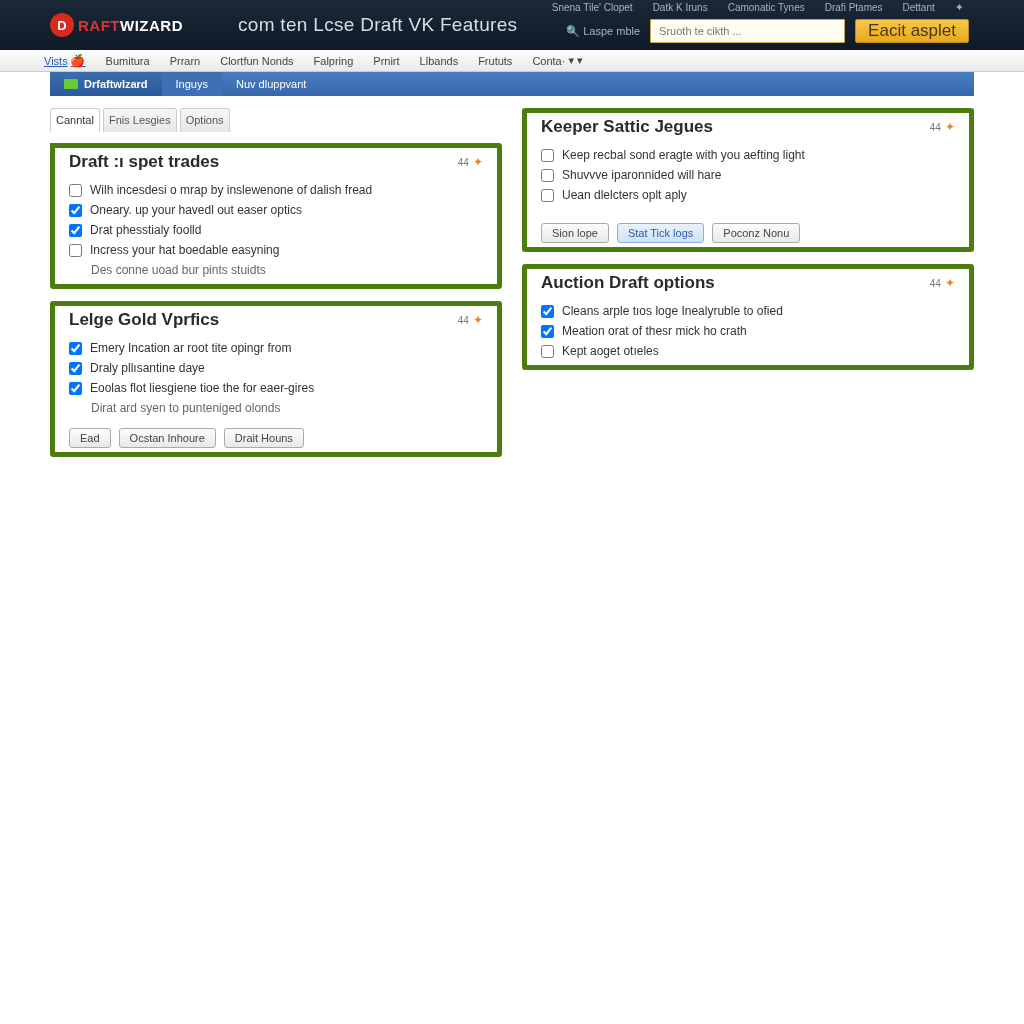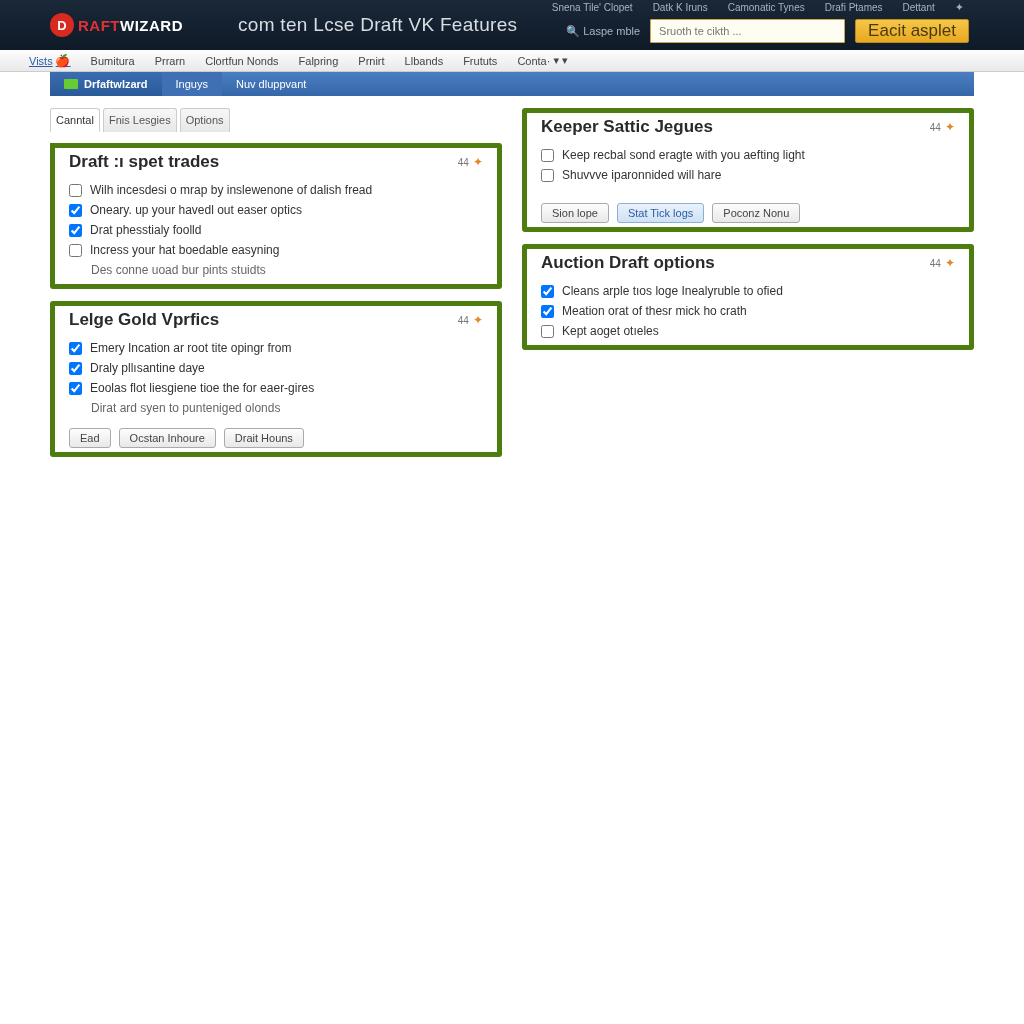--- a/index.html
+++ b/index.html
@@ -10,21 +10,21 @@
 .logo-text { color: #d33; font-weight: bold; font-size: 15px; letter-spacing: 0.5px; }
 .logo-text .wiz { color: #fff; }
 .page-title { color: #d8dde3; font-size: 19px; margin-left: 55px; letter-spacing: 0.3px; }
 .topnav { position: absolute; top: 0; right: 60px; display: flex; gap: 20px; font-size: 10px; color: #a8b3c0; height: 14px; align-items: center; }
 .topnav span { cursor: pointer; }
 .topnav .plus { color:#aab; font-size:11px; }
 .searchrow { position: absolute; bottom: 7px; right: 55px; display: flex; align-items: center; gap: 10px; }
 .search-label { color: #aab4c0; font-size: 11px; display:flex; align-items:center; gap:3px;}
 .search-input { width: 195px; height: 24px; border: 1px solid #c7a84a; background: #fdfdf2; padding: 0 8px; font-size: 11px; color: #888; border-radius: 1px; }
 .cta-btn { height: 24px; padding: 0 12px; background: linear-gradient(#f5c648,#e8a91f); border: 1px solid #b98b1a; border-radius: 2px; font-size: 17px; color: #4a3a10; cursor: pointer; }
-.navbar { background: linear-gradient(#fdfdfd,#e9e9e9); border-bottom: 1px solid #ccc; height: 22px; display: flex; align-items: center; padding: 0 29px; gap: 20px; font-size: 11px; color: #444; }
+.navbar { background: linear-gradient(#fdfdfd,#e9e9e9); border-bottom: 1px solid #ccc; height: 22px; display: flex; align-items: center; padding: 0 44px; gap: 20px; font-size: 11px; color: #444; }
 .navbar .item { cursor: pointer; }
 .navbar .first { color: #2a5ca8; text-decoration: underline; display:flex; align-items:center; gap:3px;}
 .navbar .apple { color:#c33; font-size:12px; }
 .navbar .caret-grp { display:flex; align-items:center; gap:3px; }
 .subbar { background: linear-gradient(#4a7ec2,#3566a8); height: 24px; display: flex; align-items: center; margin: 0 50px; font-size: 11px; }
 .subbar .sb-item { padding: 0 14px; color: #fff; height: 100%; display:flex; align-items:center; cursor:pointer; }
 .subbar .sb-item.active { background: linear-gradient(#3a6db0,#2a5a99); font-weight: bold; }
 .subbar .sb-item.mid { background: #3e70b3; }
 .subbar .sb-icon { width:14px; height:10px; background:#6c3; margin-right:6px; display:inline-block; border-radius:1px;}
 .main { padding: 12px 50px; display: flex; gap: 20px; align-items: flex-start; }
@@ -174,20 +174,24 @@
           </div>
       </div>
       <div class="optrow">
           <input type="checkbox" style="">
           <span>Keep recbal sond eragte with you aefting light</span>
         </div>
       <div class="optrow">
           <input type="checkbox" style="">
           <span>Shuvvve iparonnided will hare</span>
         </div>
+      <div class="optrow">
+          <input type="checkbox" style="">
+          <span>Uean dlelcters oplt aply</span>
+        </div>
       <div class="spacer8"></div>
       <div class="btnrow">
         <button class="btn">Sion lope</button>
         <button class="btn primary">Stat Tick logs</button>
         <button class="btn">Poconz Nonu</button>
       </div>
     </div>
 
     <div class="panel">
       <div class="phead">

